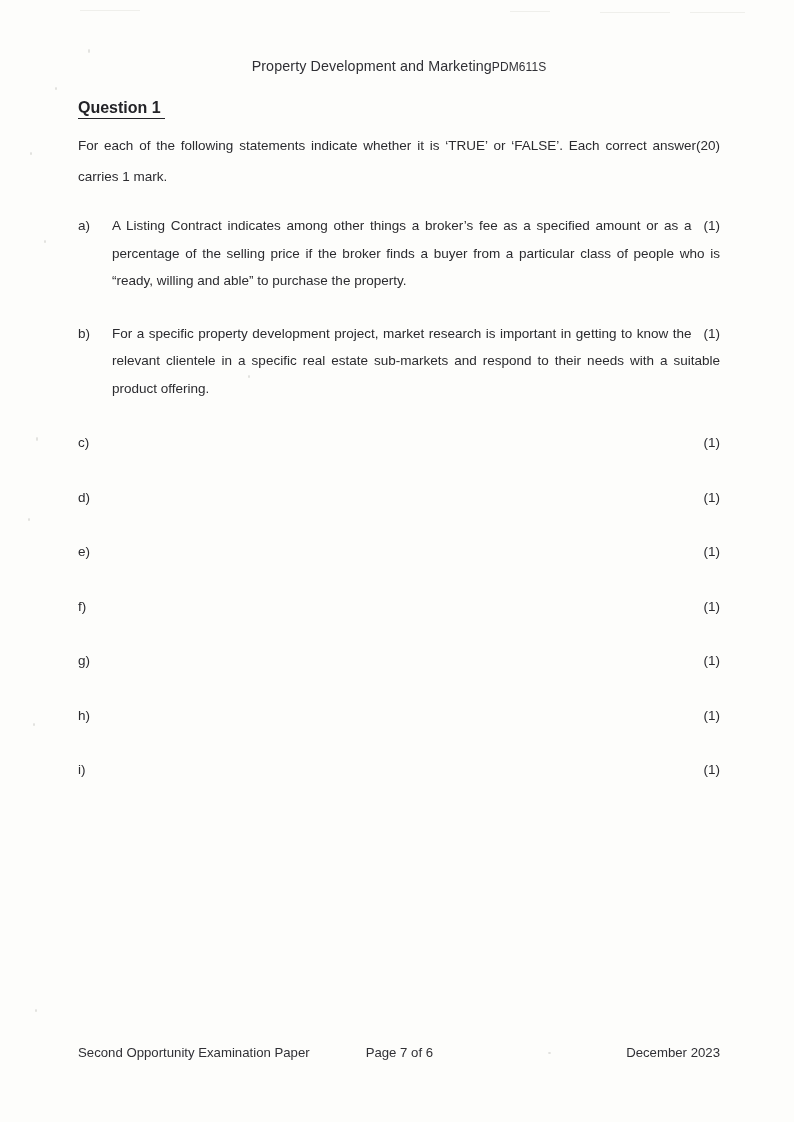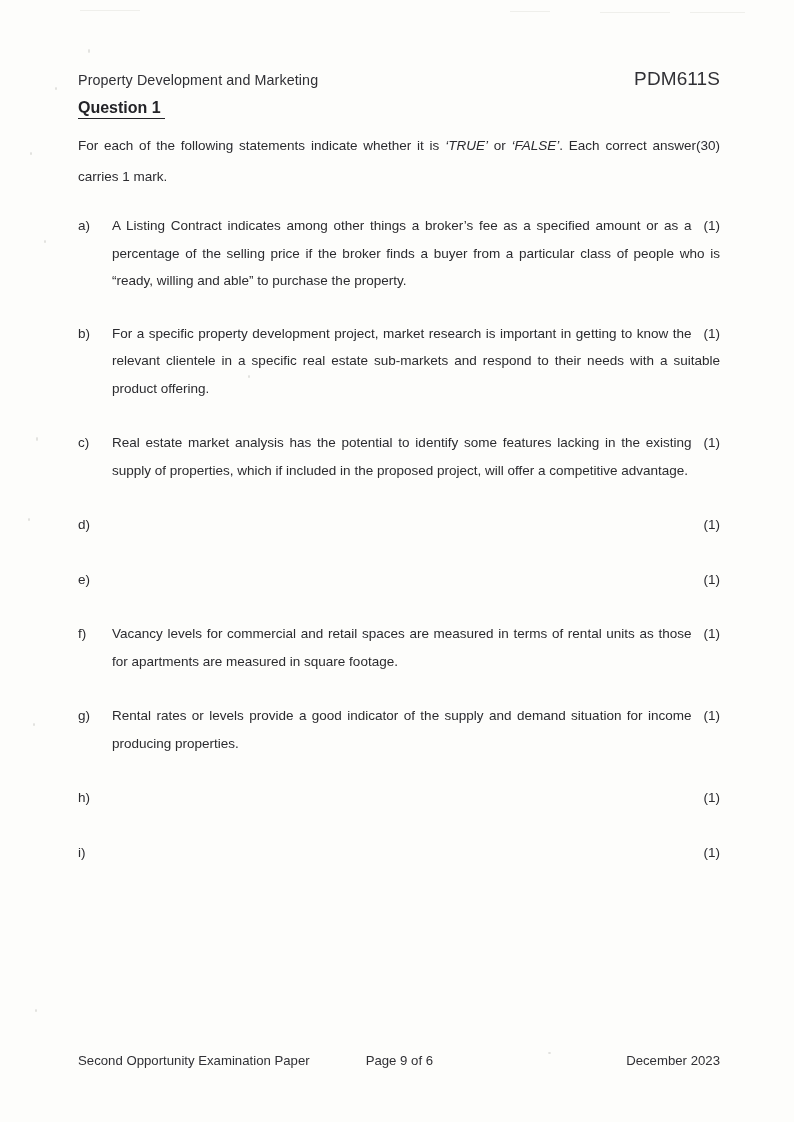--- a/index.html
+++ b/index.html
@@ -34,31 +34,31 @@
     position: absolute;
     background: #e2e2dc;
     opacity: .5;
     pointer-events: none;
   }
 
   
   .doc-header {
     position: absolute;
     left: 78px;
-    top: 68px;
+    top: 58px;
     width: 642px;
     display: flex;
-    justify-content: space-between;
+    justify-content: center;
     align-items: baseline;
     font-size: 14.3px;
     letter-spacing: .1px;
     color: #303035;
   }
   .doc-header .course-code {
-    font-size: 19px;
+    font-size: 12px;
   }
 
   
   .question-heading {
     position: absolute;
     left: 78px;
     top: 99px;
     font-size: 16px;
     font-weight: bold;
     color: #232327;
@@ -74,21 +74,20 @@
     position: absolute;
     left: 78px;
     top: 130px;
     width: 642px;
     font-size: 13.5px;
     line-height: 31px;
     text-align: justify;
     color: #2b2b2f;
   }
   .intro .tf {
-    font-style: italic;
   }
   .intro .marks {
     float: right;
   }
 
   
   .items {
     position: absolute;
     left: 78px;
     top: 212px;
@@ -132,21 +131,20 @@
   
   .doc-footer {
     position: absolute;
     left: 78px;
     top: 1045px;
     width: 642px;
     font-size: 13.2px;
     color: #303035;
     display: flex;
     align-items: baseline;
-    margin-top: 8px;
   }
   .footer-left { flex: 0 0 auto; }
   .footer-center {
     flex: 0 0 auto;
     margin-left: 56px;
   }
   .footer-right {
     margin-left: auto;
   }
 </style>
@@ -171,69 +169,69 @@
 <div class="scan-speck" style="left:548px;top:1052px;width:3px;height:2px;"></div>
 
 <div class="doc-header">
   <span class="course-title">Property Development and Marketing</span>
   <span class="course-code">PDM611S</span>
 </div>
 
 <div class="question-heading">Question 1</div>
 
 <div class="intro">
-  <span class="marks">(30)</span><span>For each of the following statements indicate whether it is </span><span class="tf">‘TRUE’</span><span> or </span><span class="tf">‘FALSE’</span><span>. Each correct answer carries 1 mark.</span>
+  <span class="marks">(20)</span><span>For each of the following statements indicate whether it is </span><span class="tf">‘TRUE’</span><span> or </span><span class="tf">‘FALSE’</span><span>. Each correct answer carries 1 mark.</span>
 </div>
 
 <div class="items">
 
   <div class="item gap-a">
     <span class="item-label">a)</span>
     <span class="item-body"><span class="marks">(1)</span><span class="text">A Listing Contract indicates among other things a broker’s fee as a specified amount or as a percentage of the selling price if the broker finds a buyer from a particular class of people who is “ready, willing and able” to purchase the property.</span></span>
   </div>
 
   <div class="item gap-b">
     <span class="item-label">b)</span>
     <span class="item-body"><span class="marks">(1)</span><span class="text">For a specific property development project, market research is important in getting to know the relevant clientele in a specific real estate sub-markets and respond to their needs with a suitable product offering.</span></span>
   </div>
 
   <div class="item gap-c">
     <span class="item-label">c)</span>
-    <span class="item-body"><span class="marks">(1)</span><span class="text">Real estate market analysis has the potential to identify some features lacking in the existing supply of properties, which if included in the proposed project, will offer a competitive advantage.</span></span>
+    <span class="item-body"><span class="marks">(1)</span></span>
   </div>
 
   <div class="item gap-d">
     <span class="item-label">d)</span>
     <span class="item-body"><span class="marks">(1)</span></span>
   </div>
 
   <div class="item gap-e">
     <span class="item-label">e)</span>
     <span class="item-body"><span class="marks">(1)</span></span>
   </div>
 
   <div class="item gap-f">
     <span class="item-label">f)</span>
-    <span class="item-body"><span class="marks">(1)</span><span class="text">Vacancy levels for commercial and retail spaces are measured in terms of rental units as those for apartments are measured in square footage.</span></span>
+    <span class="item-body"><span class="marks">(1)</span></span>
   </div>
 
   <div class="item gap-g">
     <span class="item-label">g)</span>
-    <span class="item-body"><span class="marks">(1)</span><span class="text">Rental rates or levels provide a good indicator of the supply and demand situation for income producing properties.</span></span>
+    <span class="item-body"><span class="marks">(1)</span></span>
   </div>
 
   <div class="item gap-h">
     <span class="item-label">h)</span>
     <span class="item-body"><span class="marks">(1)</span></span>
   </div>
 
   <div class="item">
     <span class="item-label">i)</span>
     <span class="item-body"><span class="marks">(1)</span></span>
   </div>
 
 </div>
 
 <div class="doc-footer">
   <span class="footer-left">Second Opportunity Examination Paper</span>
-  <span class="footer-center">Page 9 of 6</span>
+  <span class="footer-center">Page 7 of 6</span>
   <span class="footer-right">December 2023</span>
 </div>
 
 </body></html>

